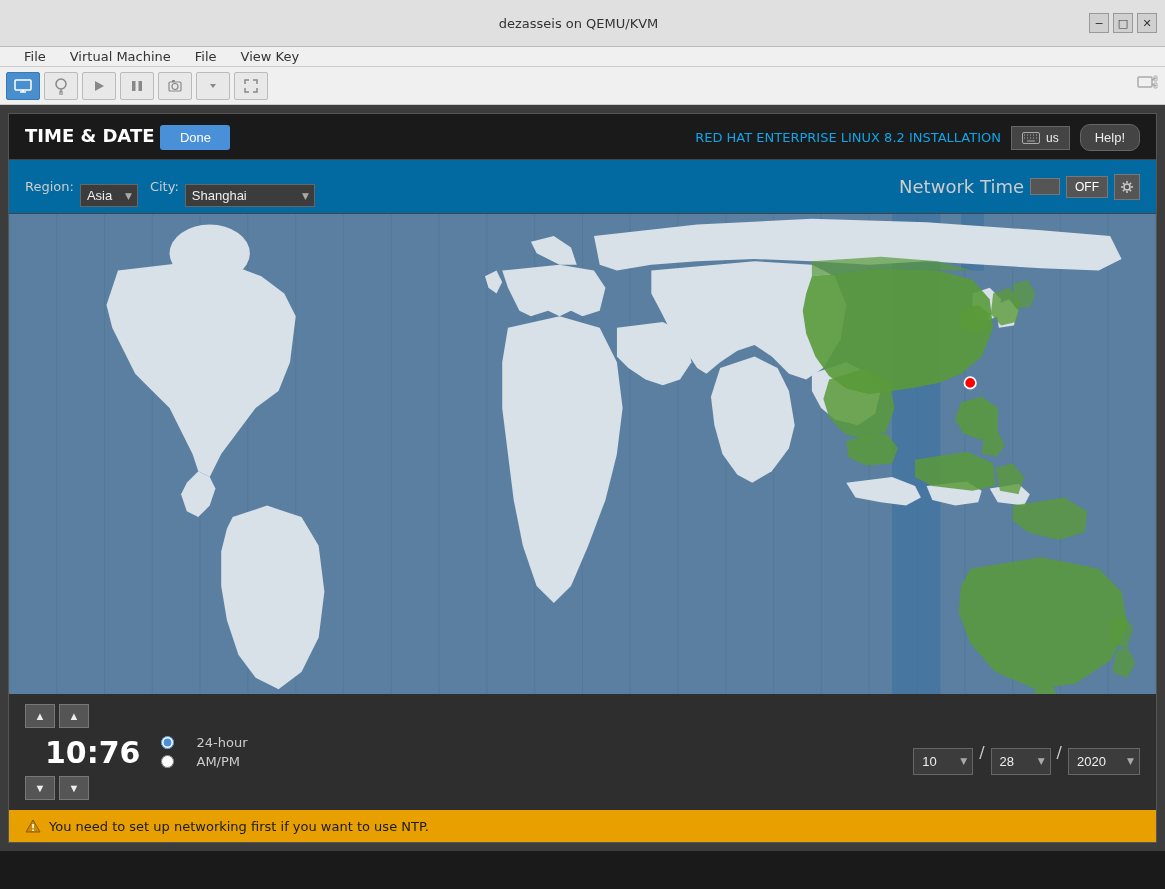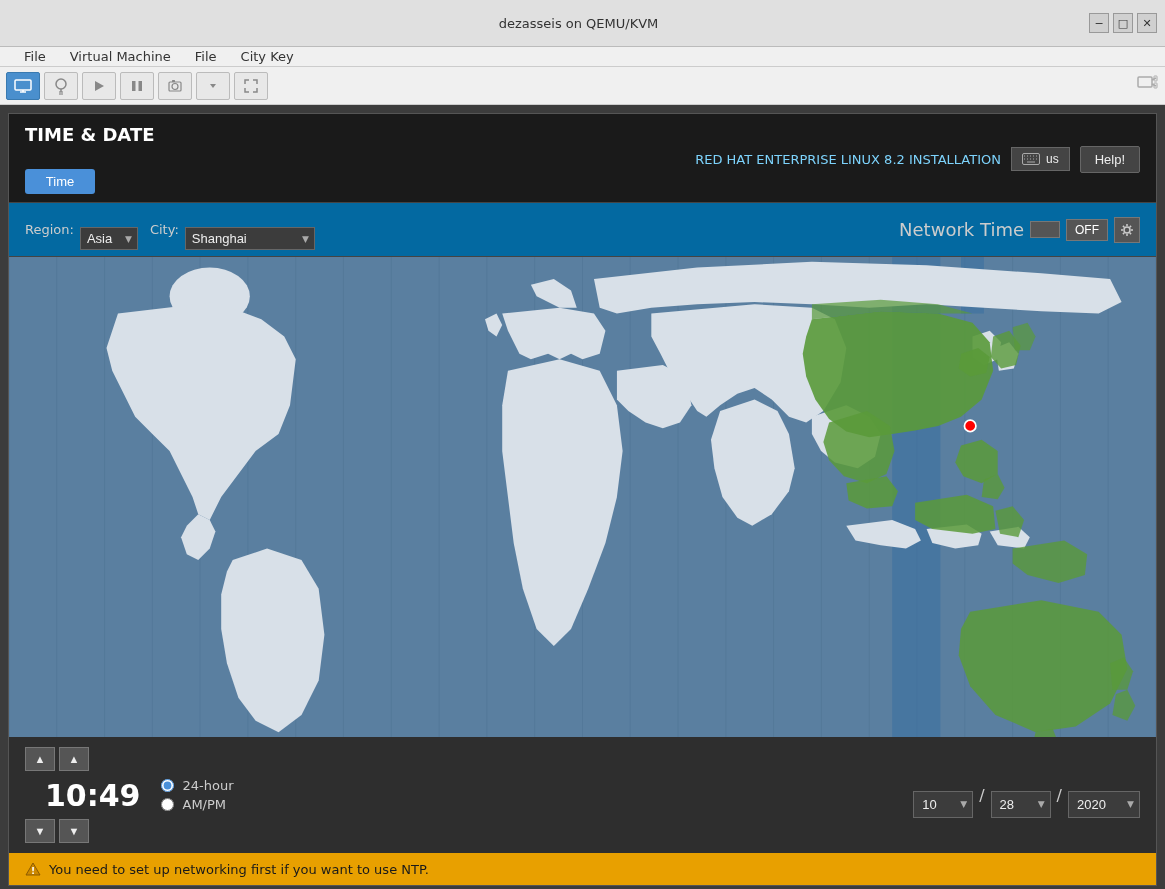--- a/index.html
+++ b/index.html
@@ -102,21 +102,21 @@
     }
 
     
     .header-bar {
       background: #1a1a1a;
       display: flex;
       align-items: center;
       justify-content: space-between;
       padding: 10px 16px 8px 16px;
     }
-    .header-left { display: flex; flex-direction: column; gap: 24px; }
+    .header-left { display: flex; flex-direction: row; gap: 6px; }
     .page-title {
       color: #fff;
       font-size: 18px;
       font-weight: bold;
     }
     .done-btn {
       background: #4a90d9;
       color: #fff;
       border: none;
       padding: 5px 16px;
@@ -124,42 +124,42 @@
       cursor: pointer;
       border-radius: 3px;
       width: 70px;
     }
     .header-right {
       display: flex;
       align-items: center;
       gap: 10px;
     }
     .rhel-title {
-      color: #7dd3fc;
+      color: #0ea5e9;
       font-size: 13px;
     }
     .keyboard-btn {
       background: #444;
       border: 1px solid #666;
       color: #eee;
       padding: 4px 10px;
       font-size: 12px;
       cursor: pointer;
       display: flex;
       align-items: center;
       gap: 6px;
     }
     .help-btn {
       background: #444;
       border: 1px solid #666;
       color: #eee;
       padding: 5px 14px;
       font-size: 13px;
       cursor: pointer;
-      border-radius: 2px;
+      border-radius: 10px;
     }
 
     
     .controls-bar {
       background: #0369a1;
       display: flex;
       align-items: center;
       padding: 6px 16px;
       gap: 12px;
       border-top: 1px solid #444;
@@ -272,21 +272,21 @@
     .time-format-group {
       display: flex;
       flex-direction: column;
       gap: 4px;
       margin-left: 16px;
     }
     .radio-label {
       color: #ccc;
       font-size: 13px;
       display: flex;
-      gap: 9px;
+      gap: 23px;
       cursor: pointer;
     }
     .radio-label input[type="radio"] { accent-color: #4a90d9; }
 
     .date-controls {
       margin-left: auto;
       display: flex;
       align-items: center;
       gap: 6px;
     }
@@ -324,21 +324,21 @@
     <div class="title-btn">−</div>
     <div class="title-btn">□</div>
     <div class="title-btn">✕</div>
   </div>
 </div>
 
 <div class="menu-bar">
   <span class="menu-item">File</span>
   <span class="menu-item">Virtual Machine</span>
   <span class="menu-item">File</span>
-  <span class="menu-item">City Key</span>
+  <span class="menu-item">View Key</span>
 </div>
 
 <div class="toolbar">
   <div class="toolbar-left">
     <div class="toolbar-btn active">
       <svg width="18" height="14" viewBox="0 0 18 14">
         <rect x="1" y="1" width="16" height="10" rx="1" fill="none" stroke="#fff" stroke-width="1.5"></rect>
         <line x1="6" y1="13" x2="12" y2="13" stroke="#fff" stroke-width="1.5"></line>
         <line x1="9" y1="11" x2="9" y2="13" stroke="#fff" stroke-width="1.5"></line>
       </svg>
@@ -393,21 +393,21 @@
     </svg>
   </div>
 </div>
 
 <div class="main-container">
   <div class="installer-panel">
 
     <div class="header-bar">
       <div class="header-left">
         <span class="page-title">TIME &amp; DATE</span>
-        <button class="done-btn">Time</button>
+        <button class="done-btn">Done</button>
       </div>
       <div class="header-right">
         <span class="rhel-title">RED HAT ENTERPRISE LINUX 8.2 INSTALLATION</span>
         <button class="keyboard-btn">
           <svg width="18" height="12" viewBox="0 0 18 12">
             <rect x="0.5" y="0.5" width="17" height="11" rx="1.5" fill="none" stroke="#aaa" stroke-width="1"></rect>
             <line x1="2" y1="3" x2="3" y2="3" stroke="#aaa" stroke-width="1"></line>
             <line x1="5" y1="3" x2="6" y2="3" stroke="#aaa" stroke-width="1"></line>
             <line x1="8" y1="3" x2="9" y2="3" stroke="#aaa" stroke-width="1"></line>
             <line x1="11" y1="3" x2="12" y2="3" stroke="#aaa" stroke-width="1"></line>
@@ -572,21 +572,21 @@
         <button class="spinner-btn" style="margin-top:48px;">▼</button>
       </div>
 
       <div class="time-spinner" style="margin-left:4px;">
         <button class="spinner-btn">▲</button>
         <button class="spinner-btn" style="margin-top:48px;">▼</button>
       </div>
 
       <div style="display:flex; align-items:center; margin: 0 0 0 -56px; z-index:1;">
         <span class="time-display">
-          <span>10</span>:<span>49</span>
+          <span>10</span>:<span>76</span>
         </span>
       </div>
 
       <div class="time-format-group" style="margin-left:8px;">
         <label class="radio-label">
           <input type="radio" name="timeformat" checked="" style="">
           <span>24-hour</span>
         </label>
         <label class="radio-label">
           <input type="radio" name="timeformat" style="">

